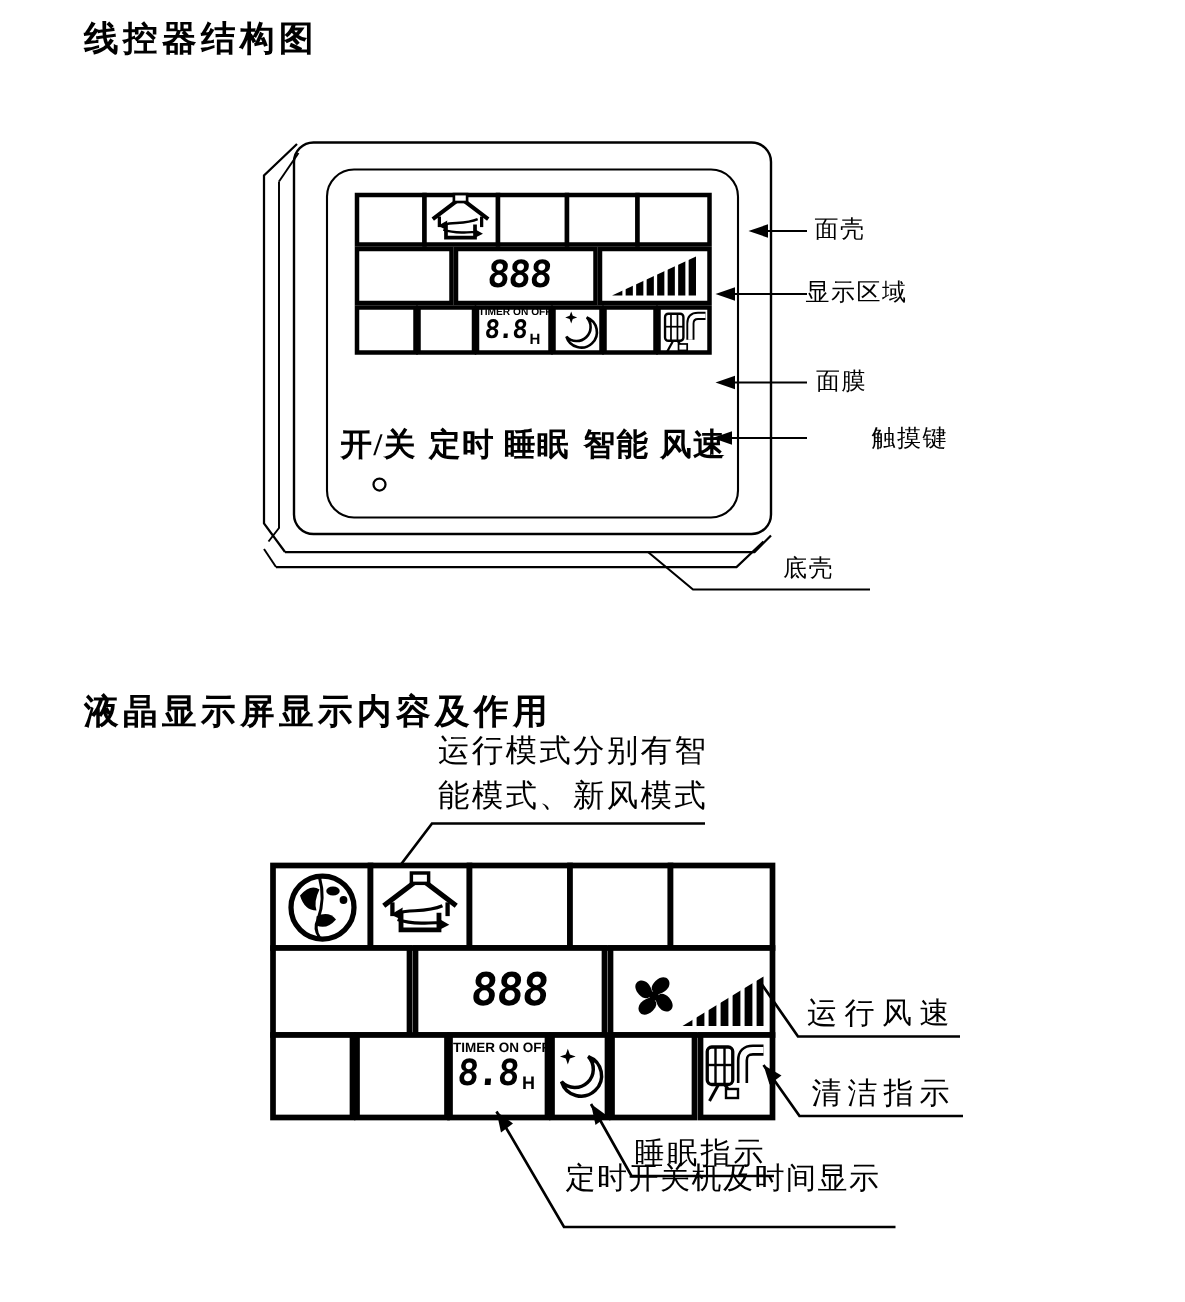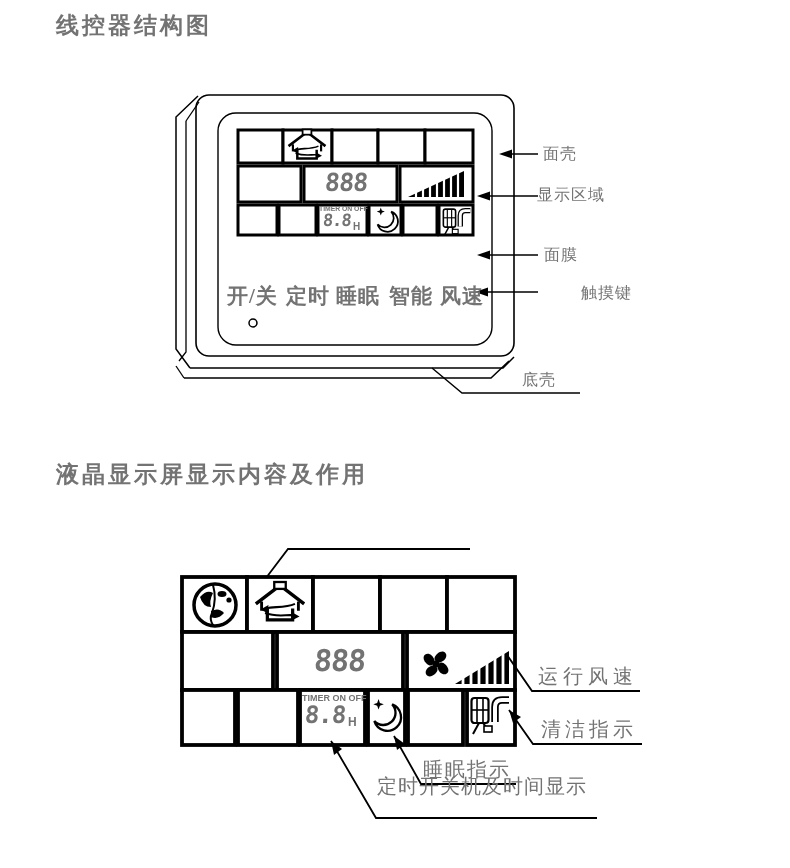--- a/index.html
+++ b/index.html
@@ -1,16 +1,16 @@
 <!DOCTYPE html>
 <html><head>
 <meta charset="utf-8">
 <style>
   html,body{margin:0;padding:0;background:#fff;}
-  .page{position:relative;width:790px;height:868px;background:#ffffff;color:#737373;
+  .page{position:relative;width:790px;height:868px;background:#ffffff;color:#000000;
         font-family:"Liberation Serif","DejaVu Serif",serif;overflow:hidden;}
   .abs{position:absolute;white-space:nowrap;line-height:1.15;}
   .title{font-family:"Liberation Sans","DejaVu Sans",sans-serif;font-weight:bold;
          font-size:23px;letter-spacing:3px;}
   .lbl{font-size:16px;letter-spacing:1px;text-align:center;}
   .lbl2{font-size:20px;}
   .btn{font-size:21px;font-weight:bold;letter-spacing:1px;}
   .seg{font-family:"DejaVu Sans Mono","Liberation Mono",monospace;font-weight:bold;
        transform:skewX(-5deg);letter-spacing:-1px;}
   .cap{font-family:"Liberation Sans","DejaVu Sans",sans-serif;font-weight:bold;}
@@ -204,20 +204,22 @@
 <div class="abs btn" style="left:389px;top:284px;text-align:right;">智能</div>
 <div class="abs btn" style="left:440px;top:284px;">风速</div>
 
 <div class="abs seg" style="left:325px;top:169px;font-size:25px;">888</div>
 <div class="abs cap" style="left:319px;top:205px;font-size:6.8px;">TIMER ON OFF</div>
 <div class="abs seg" style="left:323px;top:211px;font-size:17px;">8.8</div>
 <div class="abs cap" style="left:353px;top:221px;font-size:10px;">H</div>
 
 <div class="abs title" style="left:56px;top:427px;margin-top:34px;">液晶显示屏显示内容及作用</div>
 
+<div class="abs note" style="left:292px;top:488px;">运行模式分别有智</div>
+<div class="abs note" style="left:292px;top:518px;">能模式、新风模式</div>
 
 <div class="abs seg" style="left:314px;top:644px;font-size:30px;">888</div>
 <div class="abs cap" style="left:302px;top:693px;font-size:9px;">TIMER ON OFF</div>
 <div class="abs seg" style="left:305px;top:702px;font-size:24px;">8.8</div>
 <div class="abs cap" style="left:348px;top:716px;font-size:12px;">H</div>
 
 <div class="abs lbl2" style="left:538px;top:665px;letter-spacing:5px;">运行风速</div>
 <div class="abs lbl2" style="left:541px;top:718px;letter-spacing:4px;">清洁指示</div>
 <div class="abs lbl2" style="left:423px;top:758px;letter-spacing:2px;">睡眠指示</div>
 <div class="abs lbl2" style="left:377px;top:775px;letter-spacing:1px;">定时开关机及时间显示</div>

